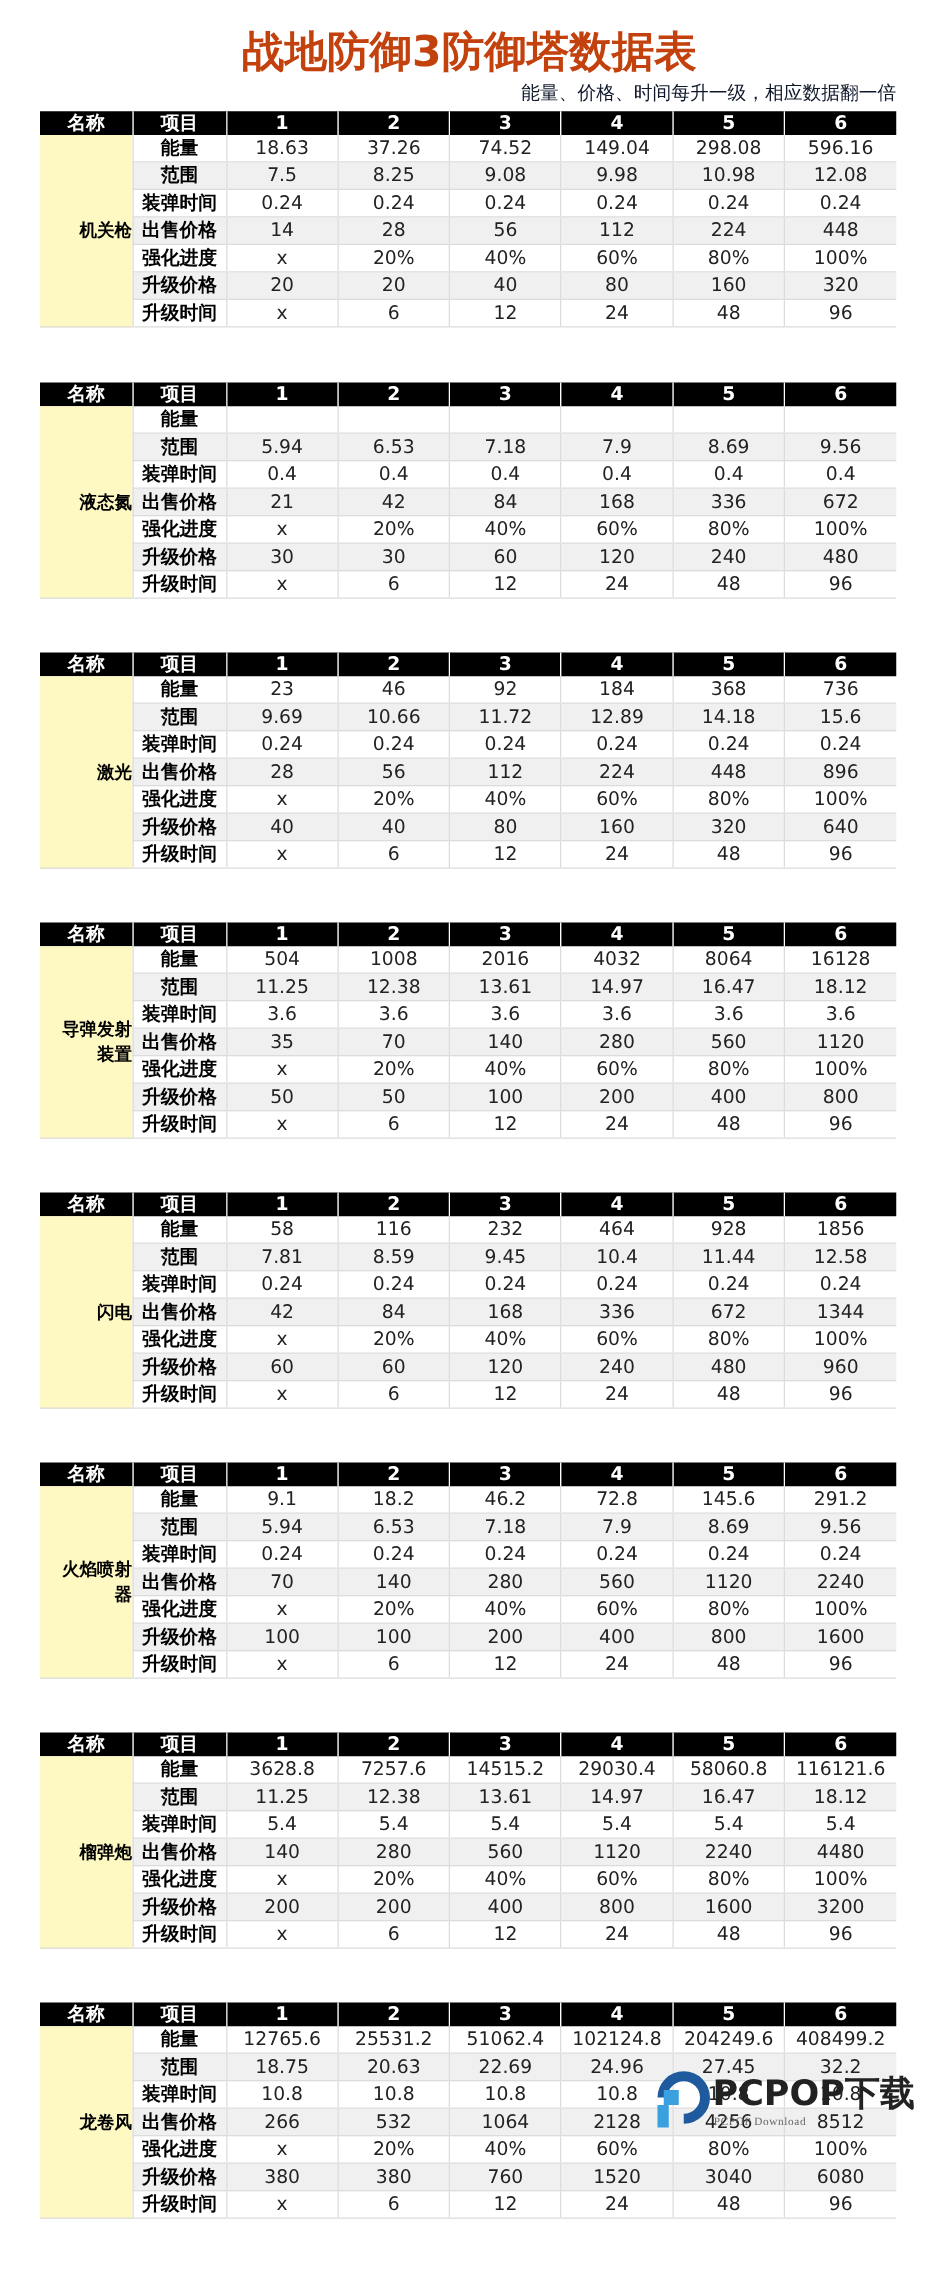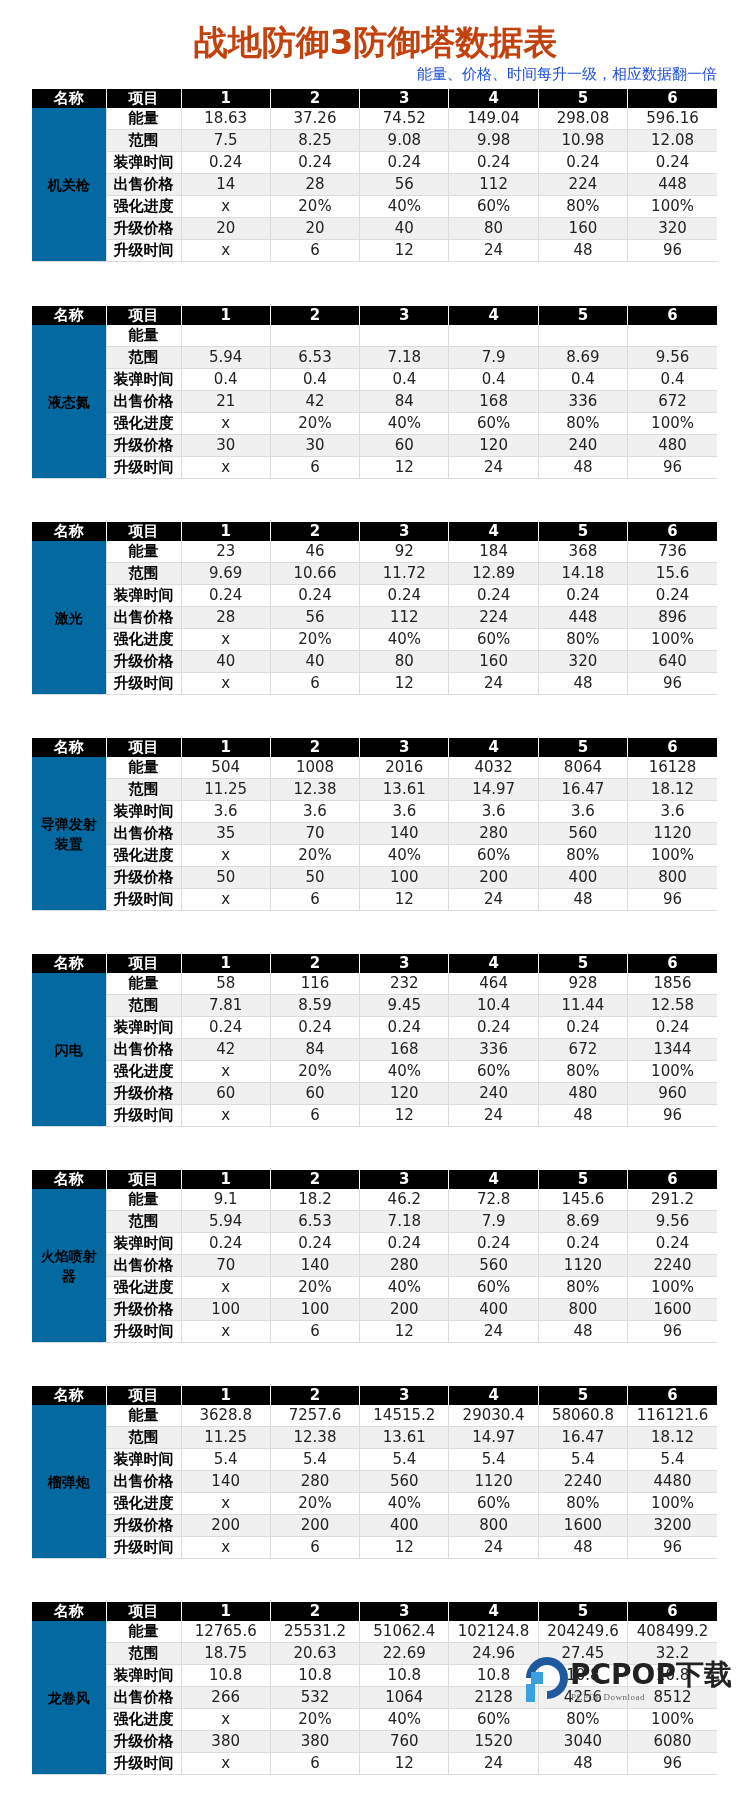--- a/index.html
+++ b/index.html
@@ -1,32 +1,32 @@
 <!DOCTYPE html>
 <html><head>
 <meta charset="utf-8">
 <style>
   html, body { margin: 0; padding: 0; background: #ffffff; }
   body { width: 751px; height: 1817px; position: relative; overflow: hidden;
          font-family: "DejaVu Sans", "Liberation Sans", sans-serif; color: #111; }
   .title { position: absolute; left: 0; width: 751px; top: 22px; text-align: center;
            font-size: 34px; font-weight: bold; letter-spacing: 0px; color: #c2410c; line-height: 40px; }
-  .subtitle { position: absolute; right: 34px; top: 64px; font-size: 15px; color: #1d4ed8; line-height: 20px; text-align: right; }
+  .subtitle { position: absolute; right: 34px; top: 64px; font-size: 15px; color: #0f172a; line-height: 20px; text-align: right; }
   .block { position: absolute; left: 32px; width: 685px; }
   table { border-collapse: collapse; width: 685px; table-layout: fixed; }
   col.c-name { width: 74px; }
   col.c-item { width: 75px; }
   col.c-lv { width: 89.3px; }
   th { background: #000; color: #fff; font-weight: bold; font-size: 15px; height: 19px; padding: 0;
        border-left: 1px solid #fff; line-height: 19px; text-align: center; }
   th:first-child { border-left: none; }
   td { height: 21px; padding: 0; font-size: 15px; text-align: center; line-height: 21px;
        border-left: 1px solid #dcdcdc; border-bottom: 1px solid #dcdcdc; color: #222; }
   td.item { font-weight: bold; color: #000; margin-left: 32px; }
-  td.name { font-weight: bold; color: #000; border-left: none; background: #0369a1; font-size: 14px; line-height: 20px; }
+  td.name { font-weight: bold; color: #000; border-left: none; background: #fef9c3; font-size: 14px; line-height: 20px; text-align: right; }
   tr.alt td.val, tr.alt td.item { background: #f0f0f0; }
   .watermark { position: absolute; left: 522px; top: 1652px; width: 229px; height: 65px; }
   .wm-logo { position: absolute; left: 0; top: 0; width: 46px; height: 52px; }
   .wm-text { position: absolute; left: 48px; top: 8px; font-size: 28px; font-weight: bold; color: #222;
              font-family: "DejaVu Sans", sans-serif; letter-spacing: 0px; line-height: 30px; }
   .wm-sub { position: absolute; left: 49px; top: 40px; font-size: 9px; color: #666; letter-spacing: 0.5px; font-family: Liberation Serif, serif; }
 </style>
 </head>
 <body>
 

